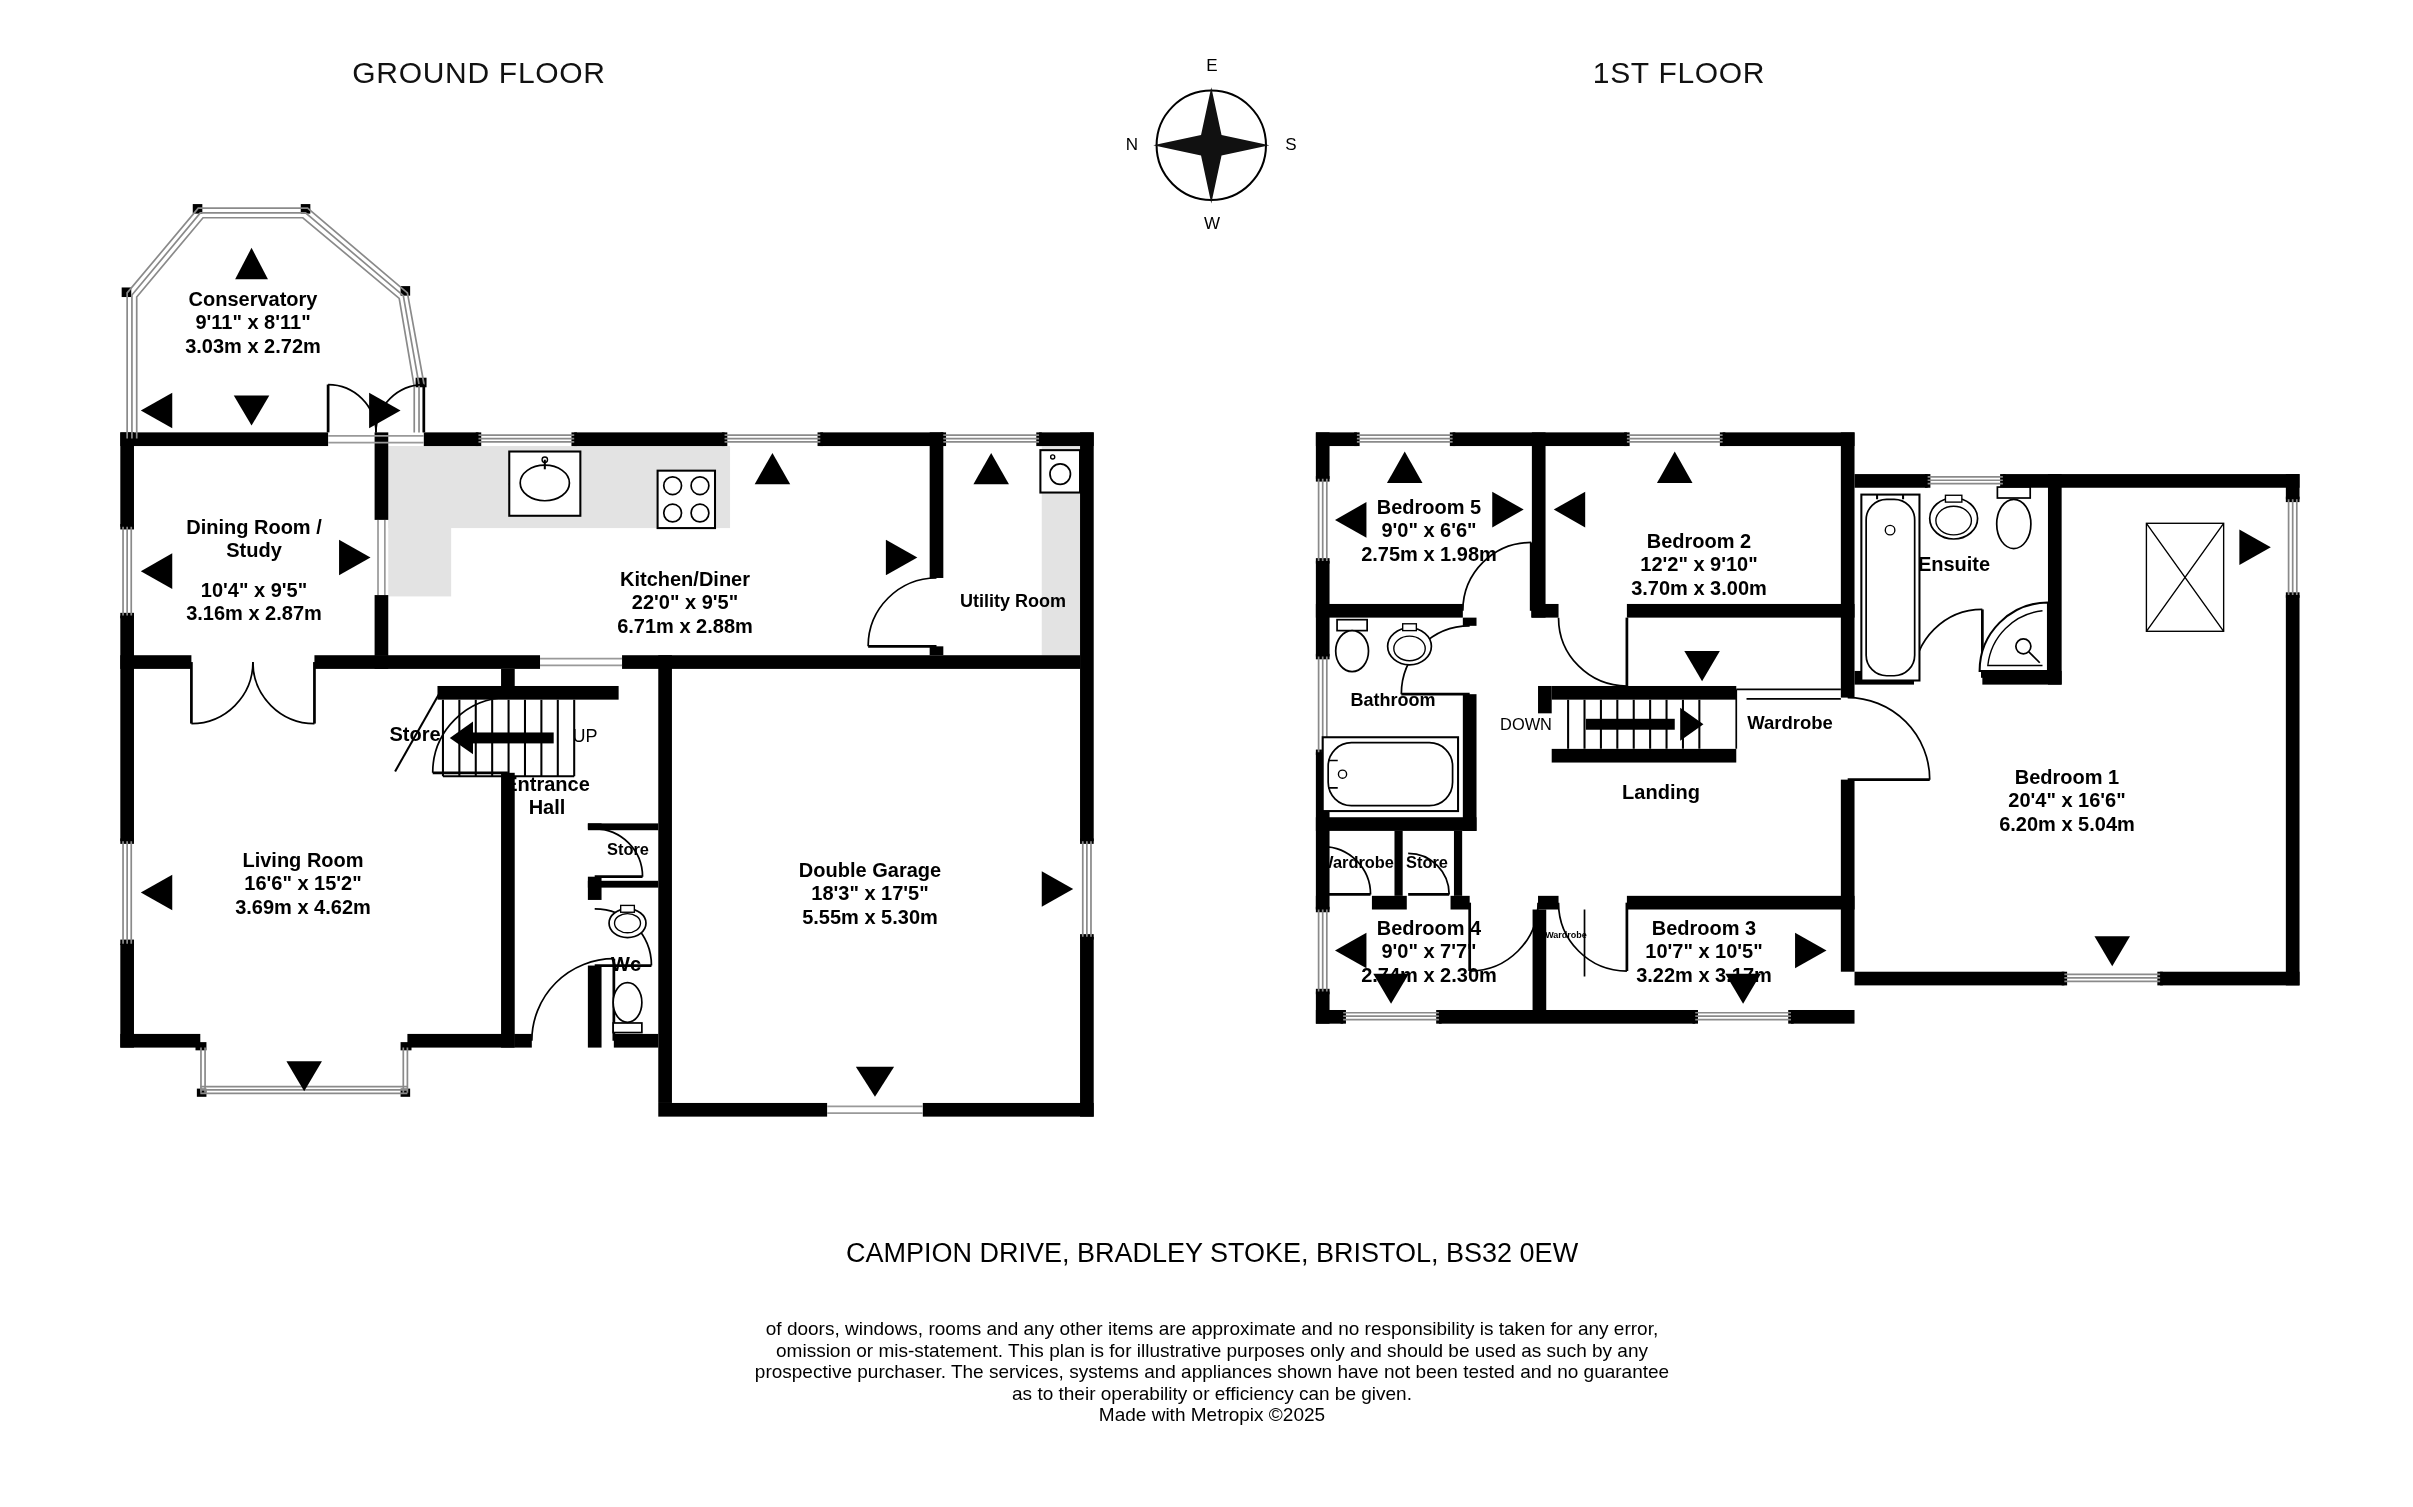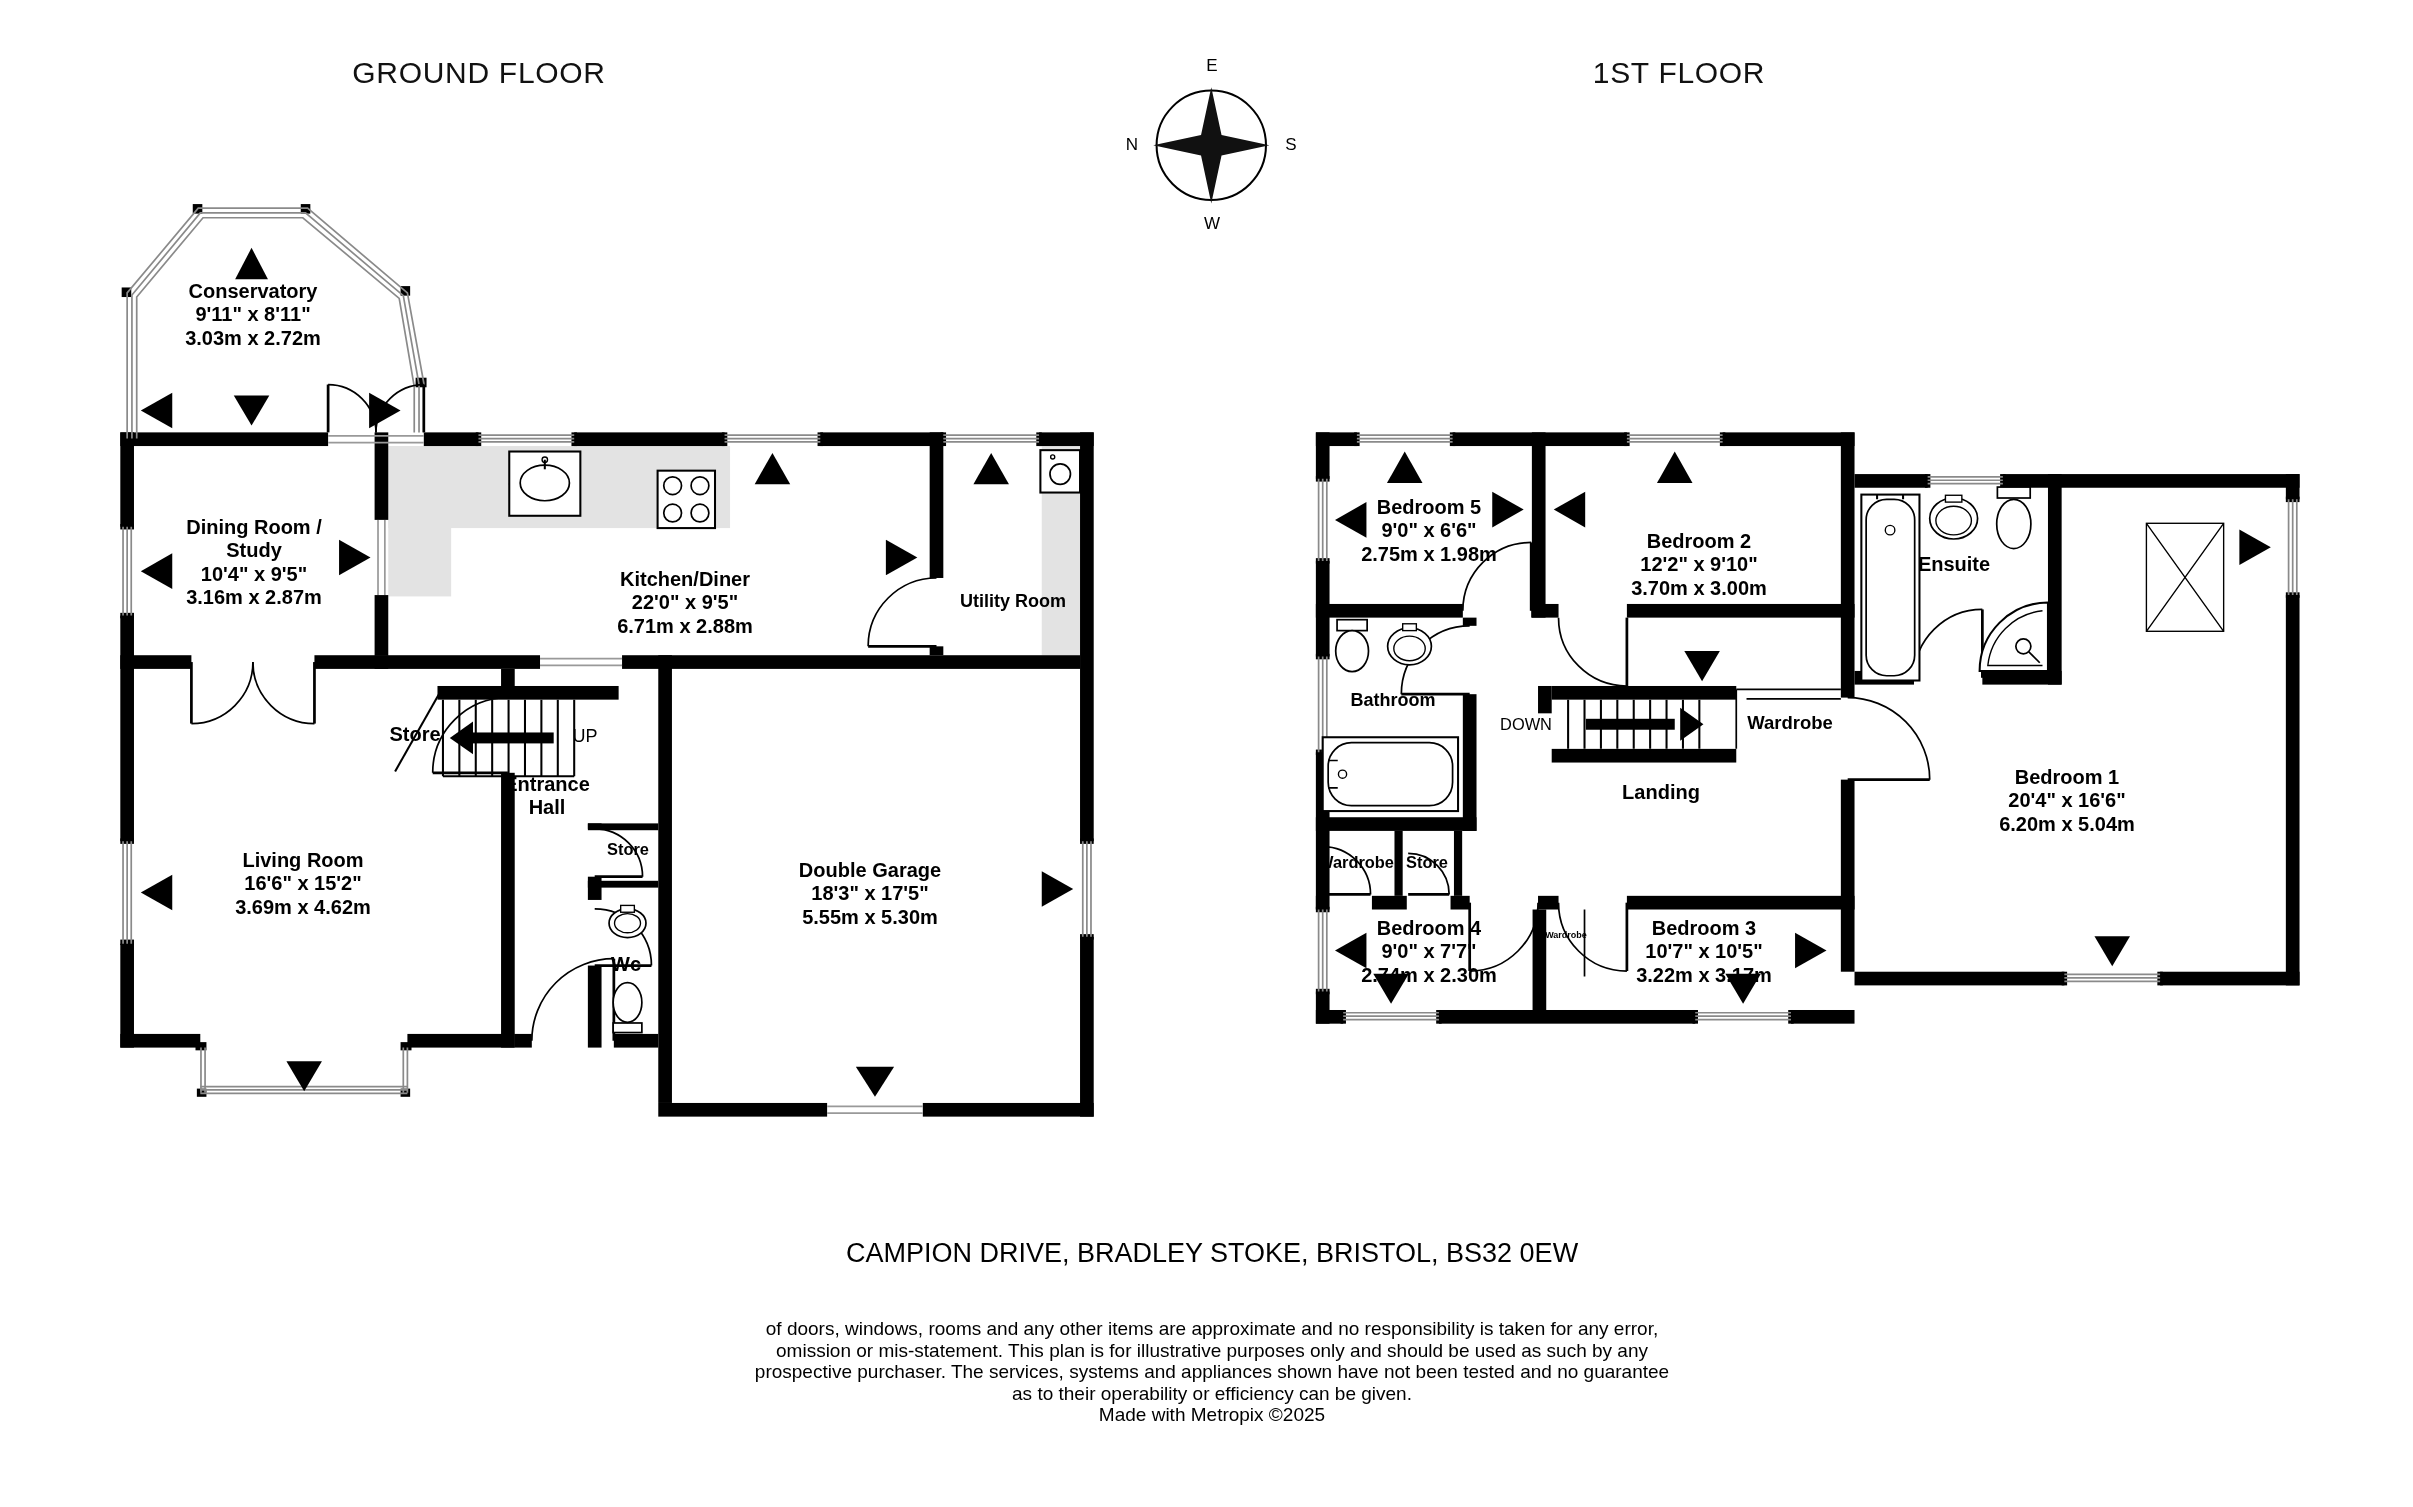--- a/index.html
+++ b/index.html
@@ -385,27 +385,27 @@
   </svg>
 
   <div class="title" style="left:479px;top:73px">GROUND FLOOR</div>
   <div class="title" style="left:1679px;top:73px">1ST FLOOR</div>
 
   <div class="compass-letter" style="left:1212px;top:66px">E</div>
   <div class="compass-letter" style="left:1291px;top:145px">S</div>
   <div class="compass-letter" style="left:1212px;top:224px">W</div>
   <div class="compass-letter" style="left:1132px;top:145px">N</div>
 
-  <div class="lbl" style="left:253px;top:315px">
+  <div class="lbl" style="left:253px;top:323px">
     <span>Conservatory</span>
     <span>9'11"  x 8'11"</span>
     <span>3.03m  x 2.72m</span>
   </div>
   <div class="lbl" style="left:254px;top:563px">
-    <span class="wrap" style="width:171px;margin:0 auto">Dining Room / Study</span>
+    <span class="wrap" style="width:171px;margin:16px auto">Dining Room / Study</span>
     <span>10'4"  x 9'5"</span>
     <span>3.16m  x 2.87m</span>
   </div>
   <div class="lbl" style="left:685px;top:603px">
     <span>Kitchen/Diner</span>
     <span>22'0"  x 9'5"</span>
     <span>6.71m  x 2.88m</span>
   </div>
   <div class="lbl s26" style="left:1013px;top:602px">Utility Room</div>
   <div class="lbl" style="left:415px;top:735px">Store</div>

